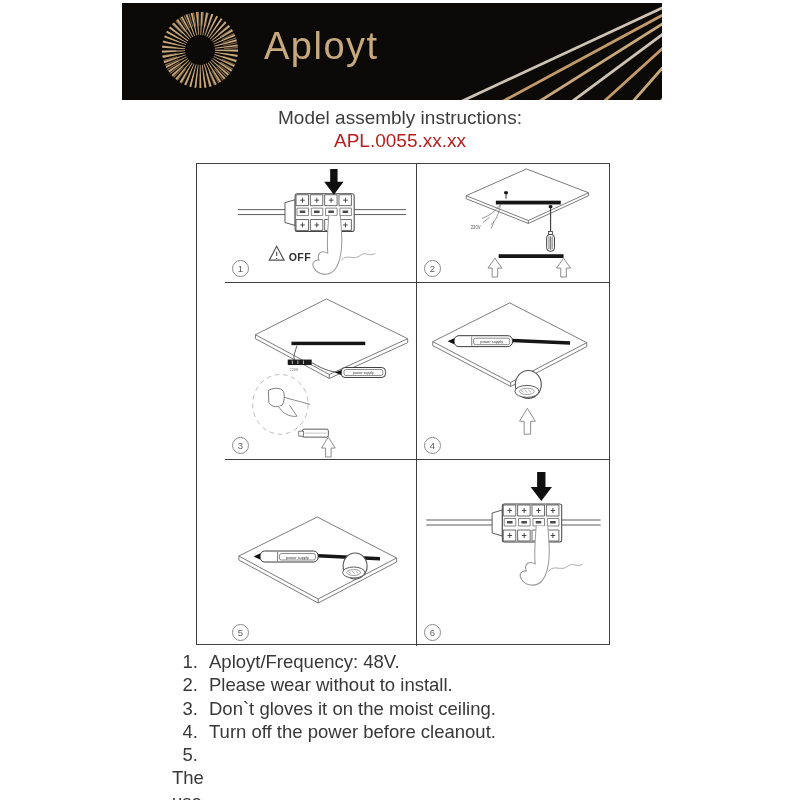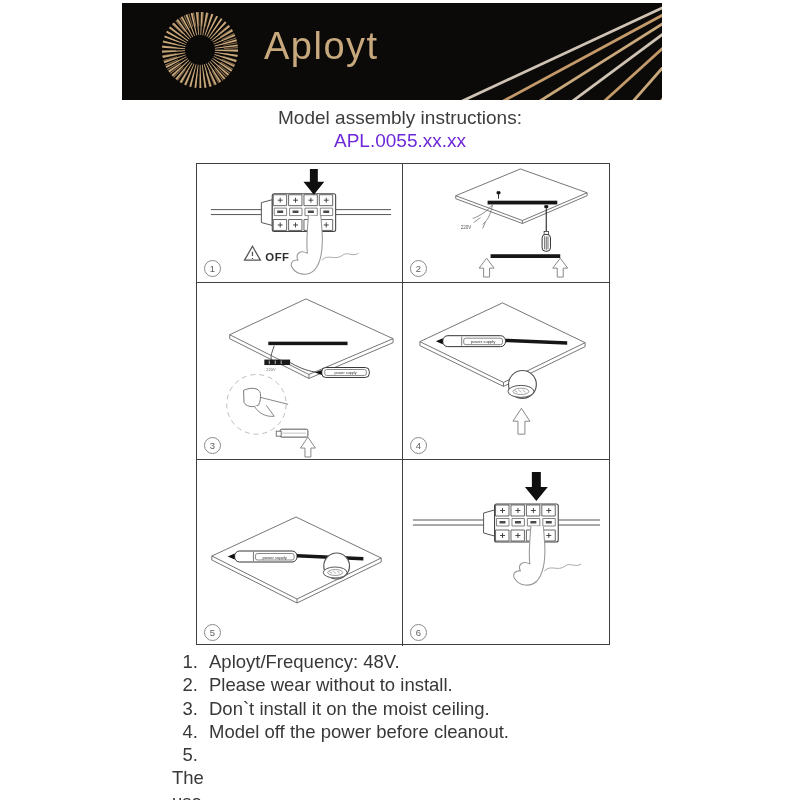--- a/index.html
+++ b/index.html
@@ -8,26 +8,26 @@
 
   
   .banner{position:absolute;left:122px;top:3px;width:556px;height:97px;background:#0c0a08;}
   .banner svg{position:absolute;inset:0;}
   .brand-name{position:absolute;left:142px;top:22px;font-size:38px;font-weight:300;
               letter-spacing:1.5px;color:#c8a97d;}
 
   
   .title-block{position:absolute;left:0;top:106px;width:800px;text-align:center;}
   .title-heading{font-size:19px;line-height:23px;color:#3d3d3d;}
-  .model-row{display:flex;justify-content:center;gap:28px;font-size:19px;line-height:24px;color:#6d28d9;}
+  .model-row{display:flex;justify-content:center;gap:28px;font-size:19px;line-height:24px;color:#b91c1c;}
 
   
   .grid{position:absolute;left:196px;top:163px;width:414px;height:482px;
         display:grid;grid-template-columns:1fr 1fr;grid-template-rows:119px 177px 186px;
-        border:1px solid #3f3f3f;box-sizing:border-box;}
+        border:1px solid #3f3f3f;box-sizing:border-box;padding-left:28px;}
   .cell{position:relative;box-sizing:border-box;}
   .cell.c-left{border-right:1px solid #3f3f3f;}
   .cell.r1,.cell.r2{border-bottom:1px solid #3f3f3f;}
   .cell svg{position:absolute;inset:0;width:100%;height:100%;}
   .step-num{position:absolute;left:7px;bottom:5px;width:15px;height:15px;border:1px solid #8a8a8a;
             border-radius:50%;font-size:9.5px;line-height:15px;text-align:center;color:#5c5c5c;}
 
   
   .notes{position:absolute;left:172px;top:650px;width:560px;
          display:grid;grid-template-columns:26px auto;column-gap:11px;
@@ -237,21 +237,21 @@
       <span class="step-num">6</span>
     </div>
   </div>
 
   <div class="notes">
     <span class="note-num">1.</span>
     <span class="note-text">Aployt/Frequency: 48V.</span>
     <span class="note-num">2.</span>
     <span class="note-text">Please wear without to install.</span>
     <span class="note-num">3.</span>
-    <span class="note-text">Don`t install it on the moist ceiling.</span>
+    <span class="note-text">Don`t gloves it on the moist ceiling.</span>
     <span class="note-num">4.</span>
-    <span class="note-text">Model off the power before cleanout.</span>
+    <span class="note-text">Turn off the power before cleanout.</span>
     <span class="note-num">5.</span>
     <span class="note-num">6.</span>
     <span class="note-text">The use of lamps is permissible: LED 1x5W.</span>
   </div>
 
 </div>
 
 </body></html>

